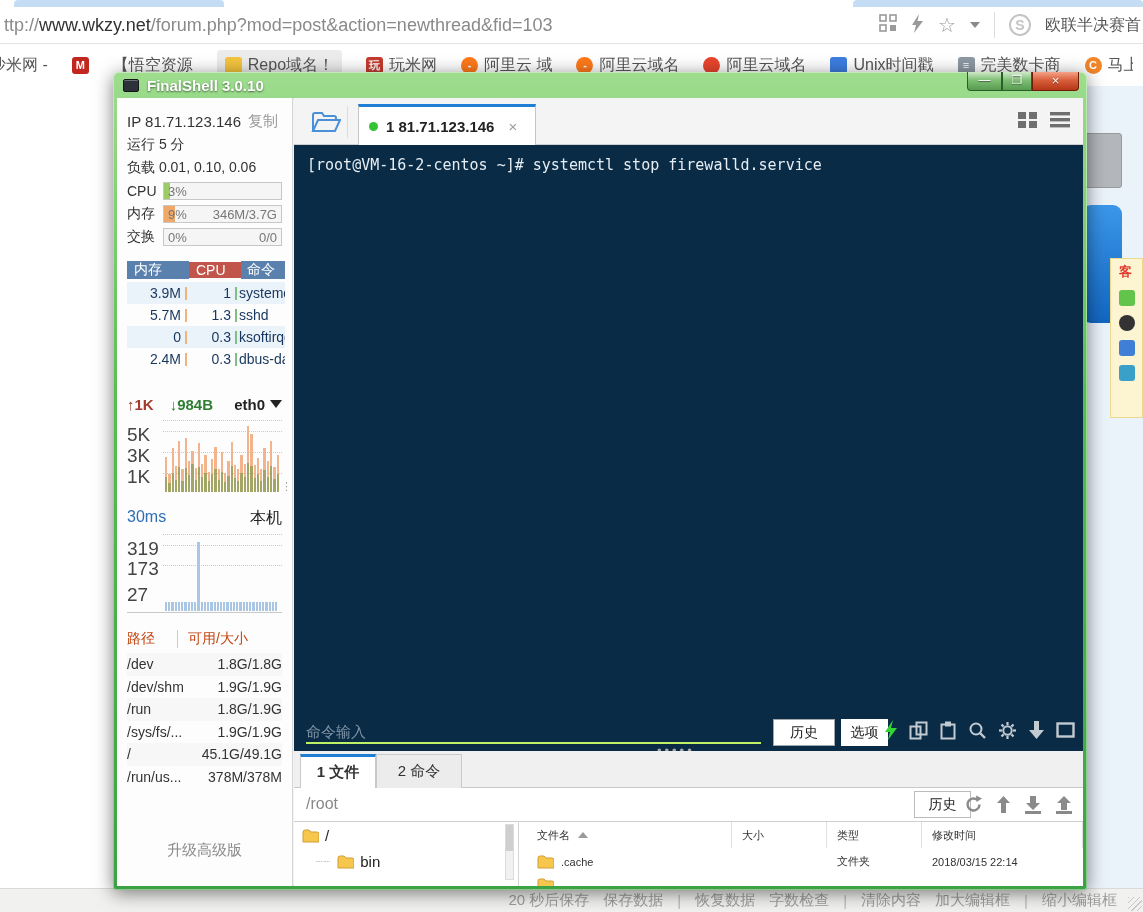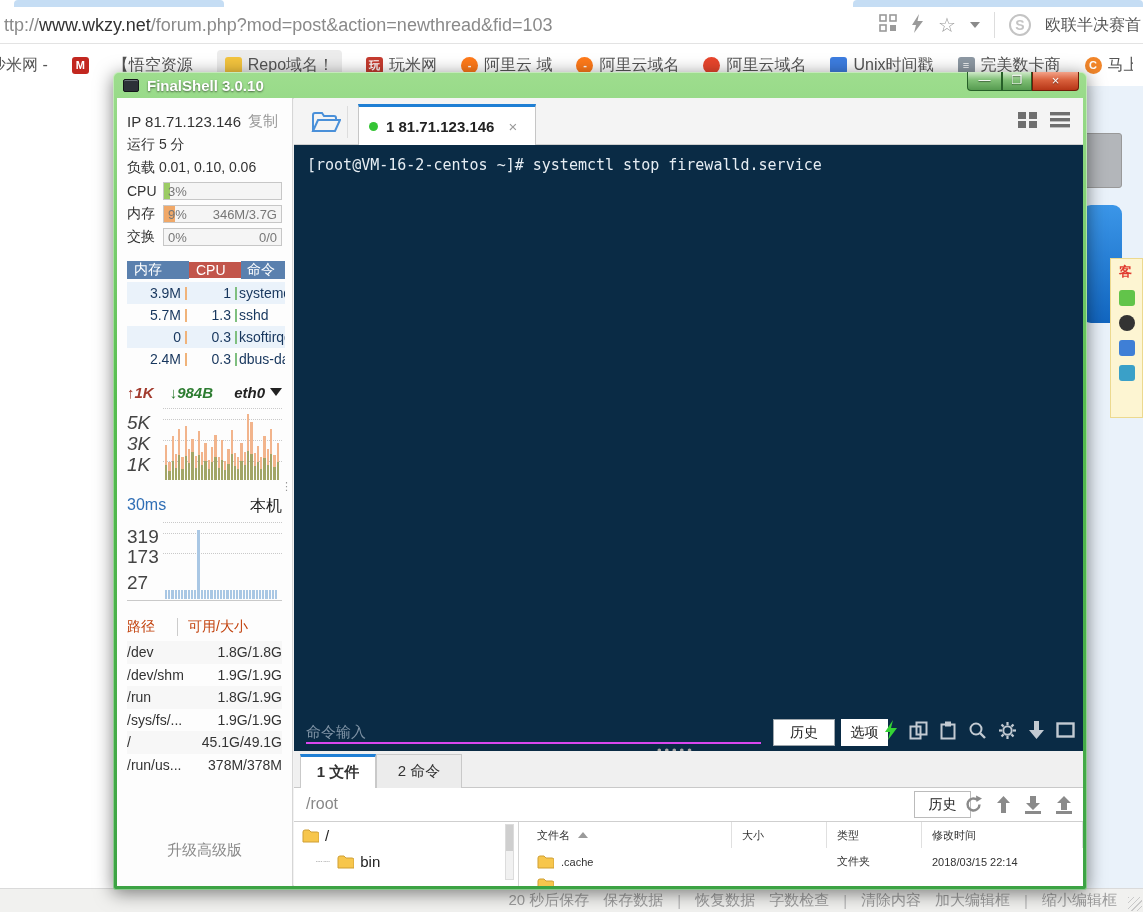--- a/index.html
+++ b/index.html
@@ -71,21 +71,21 @@
   .pt-head .h-cpu { width:52px; background:#c2554b; padding-left:7px; }
   .pt-head .h-cmd { flex:1; background:#5a80ae; padding-left:6px; }
   .pt-row { display:flex; height:22px; align-items:center; color:#17365d; }
   .pt-row:nth-child(odd) { background:#eaf2fa; }
   .pt-mem { width:54px; text-align:right; }
   .tick-o { width:2px; height:13px; background:#f0b37a; margin:0 2px 0 4px; }
   .pt-cpu { width:42px; text-align:right; }
   .tick-g { width:2px; height:13px; background:#7fbf7f; margin:0 2px 0 4px; }
   .pt-cmd { flex:1; overflow:hidden; white-space:nowrap; }
 
-  .net-sec { margin:12px 10px 0;font-style:italic; }
+  .net-sec { margin:24px 10px 0; }
   .net-head { display:flex; align-items:center; font-size:15px; font-weight:bold; }
   .net-up { color:#a23b2e; }
   .net-down { color:#2e7d32; margin-left:16px; }
   .net-if { margin-left:auto; color:#222; display:flex; align-items:center; }
   .if-caret { width:0; height:0; border:6px solid transparent; border-top:8px solid #222; margin:6px 0 0 5px; }
   .mini-chart { position:relative; height:74px; margin-top:4px; }
   .mc-label { position:absolute; left:0; font-size:19px; color:#444; }
   .mc-grid { position:absolute; left:36px; right:0; border-top:1px dotted #c9c9c9; }
   .mc-bars { position:absolute; left:38px; right:2px; bottom:0; top:6px; display:flex; align-items:flex-end; }
   .slot { flex:1; position:relative; height:100%; margin-right:1px; }
@@ -111,21 +111,21 @@
   .tabbar { position:absolute; left:0; right:0; top:0; height:47px; background:#f4f4f4; border-bottom:1px solid #cfcfcf; }
   .open-folder-btn { position:absolute; left:10px; top:8px; width:44px; height:32px; display:flex; align-items:center; justify-content:center; border-right:1px solid #ddd; }
   .term-tab { position:absolute; left:64px; top:6px; height:41px; width:178px; background:#fff; border:1px solid #c6c6c6; border-bottom:none; border-top:3px solid #1f7fd4; display:flex; align-items:center; padding:0 10px; }
   .tab-dot { width:9px; height:9px; border-radius:50%; background:#35c435; flex:none; }
   .tab-label { font-size:15px; font-weight:bold; color:#222; margin-left:8px; white-space:nowrap; }
   .tab-close { margin-left:14px; color:#999; font-size:15px; }
   .view-btns { position:absolute; right:12px; top:13px; display:flex; gap:12px; }
 
   .terminal { position:absolute; left:0; right:0; top:47px; height:570px; background:#0a2b45; color:#e6edf3; font-family:"DejaVu Sans Mono","Liberation Mono",monospace; font-size:15px; line-height:23px; padding:9px 0 0 13px; }
   .term-toolbar { position:absolute; left:0; right:0; top:617px; height:36px; background:#0a2b45; }
-  .cmd-input { position:absolute; left:12px; top:5px; width:455px; height:24px; background:transparent; border:none; border-bottom:2px solid #d946ef; color:#cfd8e0; font-size:15px; font-family:"Liberation Sans",sans-serif; outline:none; }
+  .cmd-input { position:absolute; left:12px; top:5px; width:455px; height:24px; background:transparent; border:none; border-bottom:2px solid #bef264; color:#cfd8e0; font-size:15px; font-family:"Liberation Sans",sans-serif; outline:none; }
   .cmd-input::placeholder { color:#7f93a5; opacity:1; }
   .tb-btn { position:absolute; top:4px; height:27px; background:#fff; border:1px solid #9fa7ad; color:#222; font-size:14px; display:flex; align-items:center; justify-content:center; }
   .tb-history { left:479px; width:62px; }
   .tb-options { left:547px; width:47px; border-color:#fff; }
   .tb-icons { position:absolute; right:8px; top:5px; display:flex; align-items:center; gap:11px; }
 
   .file-tabs { position:absolute; left:0; right:0; top:653px; height:37px; background:#f0f0f0; border-bottom:1px solid #c9c9c9; }
   .ftab { position:absolute; top:3px; height:35px; display:flex; align-items:center; justify-content:center; font-size:15px; color:#333; border:1px solid #c9c9c9; background:#ececec; }
   .ftab.active { left:6px; width:76px; background:#fff; border-bottom:1px solid #fff; border-top:3px solid #1f7fd4; font-weight:bold; }
   .ftab.idle { left:82px; width:86px; }

